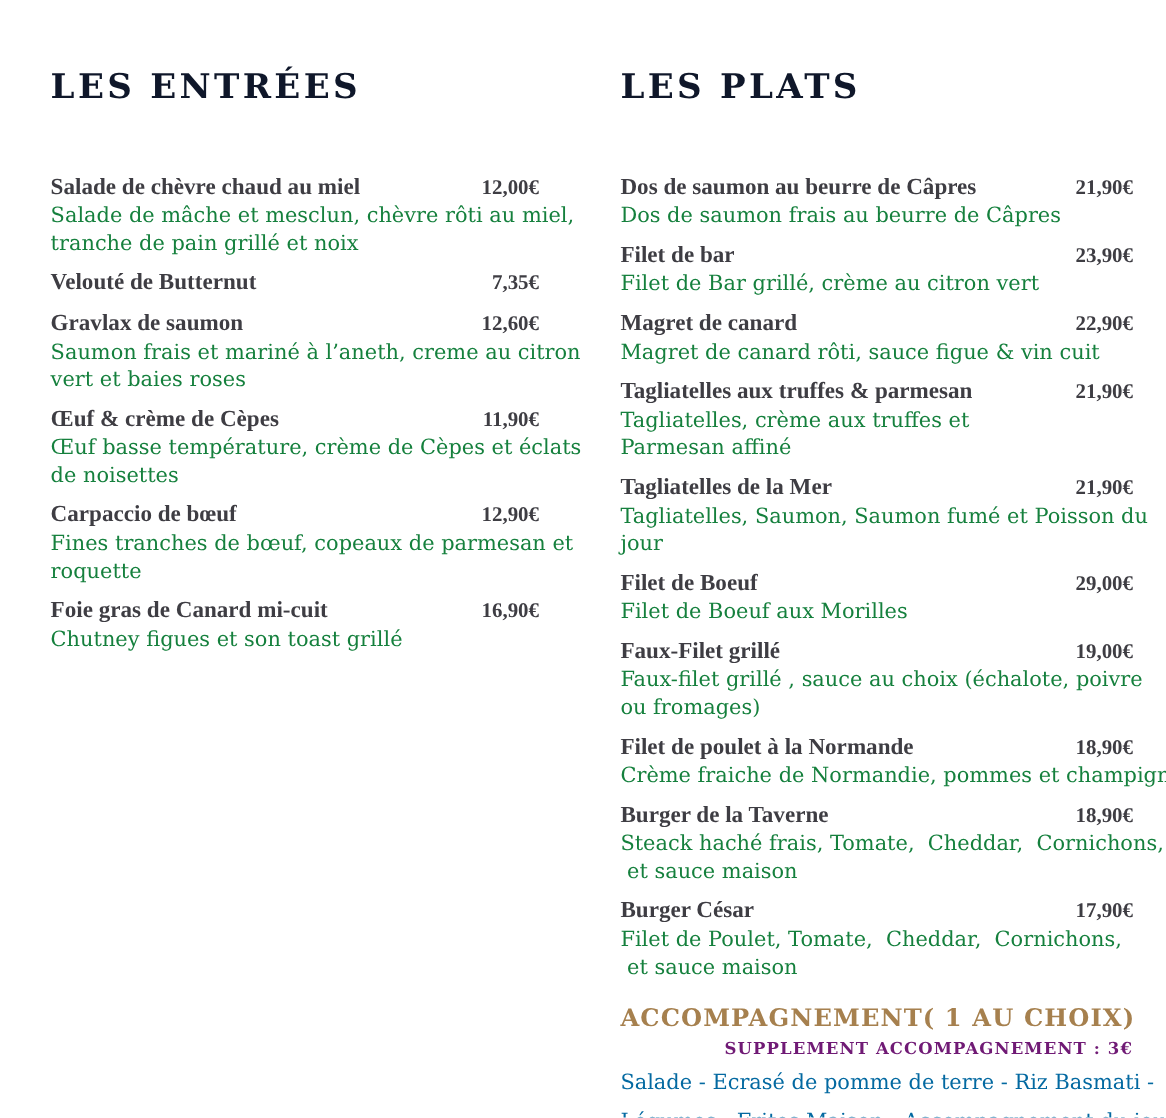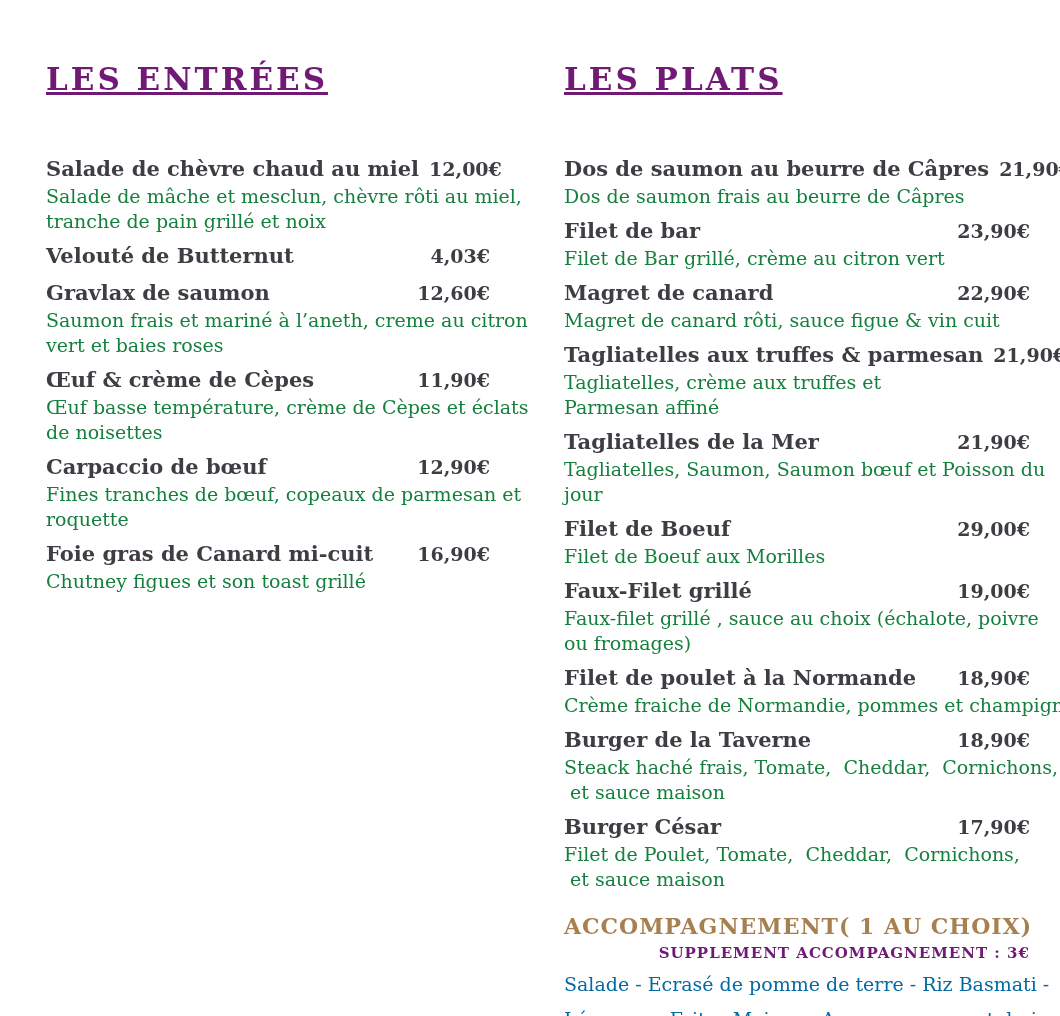--- a/index.html
+++ b/index.html
@@ -22,30 +22,30 @@
   }
   .col { flex: 0 0 auto; }
   .col-left  { width: 444px; }
   .col-right { width: 466px; }
   .section-title {
     margin: 0 0 56px 0;
     font-size: 31px;
     line-height: 38px;
     font-weight: 700;
     letter-spacing: 3px;
-    color: #701a75;
-    white-space: nowrap;
-    text-decoration: underline;
+    color: #0f172a;
+    white-space: nowrap;
   }
   .item { margin-bottom: 7px; }
   .item-header {
     display: flex;
     justify-content: space-between;
     align-items: baseline;
     gap: 10px;
+    font-family: Liberation Serif, serif;
   }
   .item-name {
     font-size: 21px;
     line-height: 30px;
     font-weight: 700;
     white-space: nowrap;
   }
   .item-price {
     font-size: 19px;
     font-weight: 700;
@@ -98,21 +98,21 @@
       <span class="item-name">Salade de chèvre chaud au miel</span>
       <span class="item-price">12,00€</span>
     </div>
     <div class="item-desc">Salade de mâche et mesclun, chèvre rôti au miel,
 tranche de pain grillé et noix</div>
   </div>
 
   <div class="item">
     <div class="item-header">
       <span class="item-name">Velouté de Butternut</span>
-      <span class="item-price">4,03€</span>
+      <span class="item-price">7,35€</span>
     </div>
   </div>
 
   <div class="item">
     <div class="item-header">
       <span class="item-name">Gravlax de saumon</span>
       <span class="item-price">12,60€</span>
     </div>
     <div class="item-desc">Saumon frais et mariné à l’aneth, creme au citron
 vert et baies roses</div>
@@ -180,21 +180,21 @@
     </div>
     <div class="item-desc">Tagliatelles, crème aux truffes et
 Parmesan affiné</div>
   </div>
 
   <div class="item">
     <div class="item-header">
       <span class="item-name">Tagliatelles de la Mer</span>
       <span class="item-price">21,90€</span>
     </div>
-    <div class="item-desc">Tagliatelles, Saumon, Saumon bœuf et Poisson du
+    <div class="item-desc">Tagliatelles, Saumon, Saumon fumé et Poisson du
 jour</div>
   </div>
 
   <div class="item">
     <div class="item-header">
       <span class="item-name">Filet de Boeuf</span>
       <span class="item-price">29,00€</span>
     </div>
     <div class="item-desc">Filet de Boeuf aux Morilles</div>
   </div>

